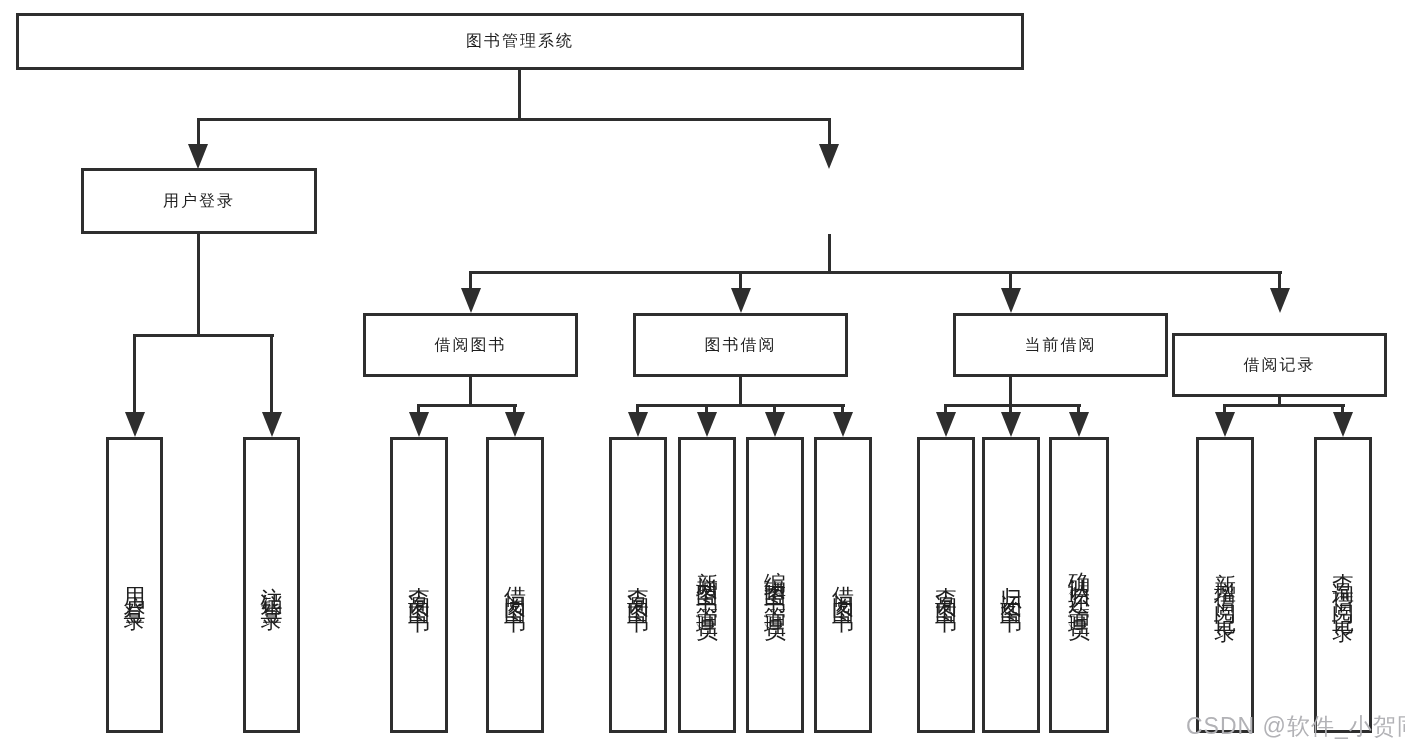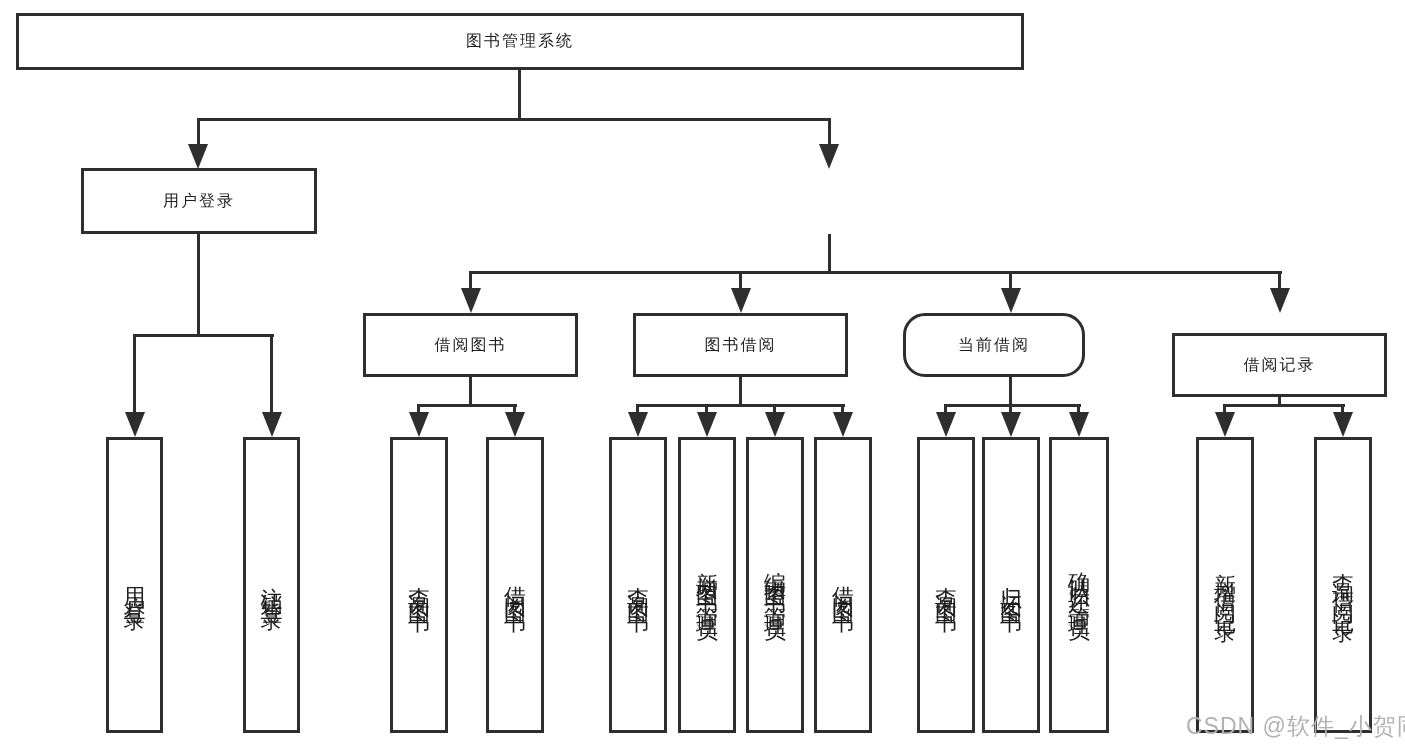--- a/index.html
+++ b/index.html
@@ -67,21 +67,21 @@
   <div class="ar" style="left:461px;top:288px;"></div>
   <div class="vl" style="left:739px;top:271px;height:20px;"></div>
   <div class="ar" style="left:731px;top:288px;"></div>
   <div class="vl" style="left:1009px;top:271px;height:20px;"></div>
   <div class="ar" style="left:1001px;top:288px;"></div>
   <div class="vl" style="left:1278px;top:271px;height:20px;"></div>
   <div class="ar" style="left:1270px;top:288px;"></div>
 
   <div class="bx" style="left:363px;top:313px;width:215px;height:64px;">借阅图书</div>
   <div class="bx" style="left:633px;top:313px;width:215px;height:64px;">图书借阅</div>
-  <div class="bx" style="left:903px;top:313px;width:182px;height:64px;border-radius:22px;">当前借阅</div>
+  <div class="bx" style="left:953px;top:313px;width:215px;height:64px;">当前借阅</div>
   <div class="bx" style="left:1172px;top:313px;width:215px;height:64px;margin-top:20px;">借阅记录</div>
 
   <div class="vl" style="left:469px;top:377px;height:30px;"></div>
   <div class="vl" style="left:739px;top:377px;height:30px;"></div>
   <div class="vl" style="left:1009px;top:377px;height:30px;"></div>
   <div class="vl" style="left:1278px;top:377px;height:30px;"></div>
 
   <div class="hl" style="left:417px;top:404px;width:100px;"></div>
   <div class="hl" style="left:636px;top:404px;width:209px;"></div>
   <div class="hl" style="left:944px;top:404px;width:137px;"></div>

